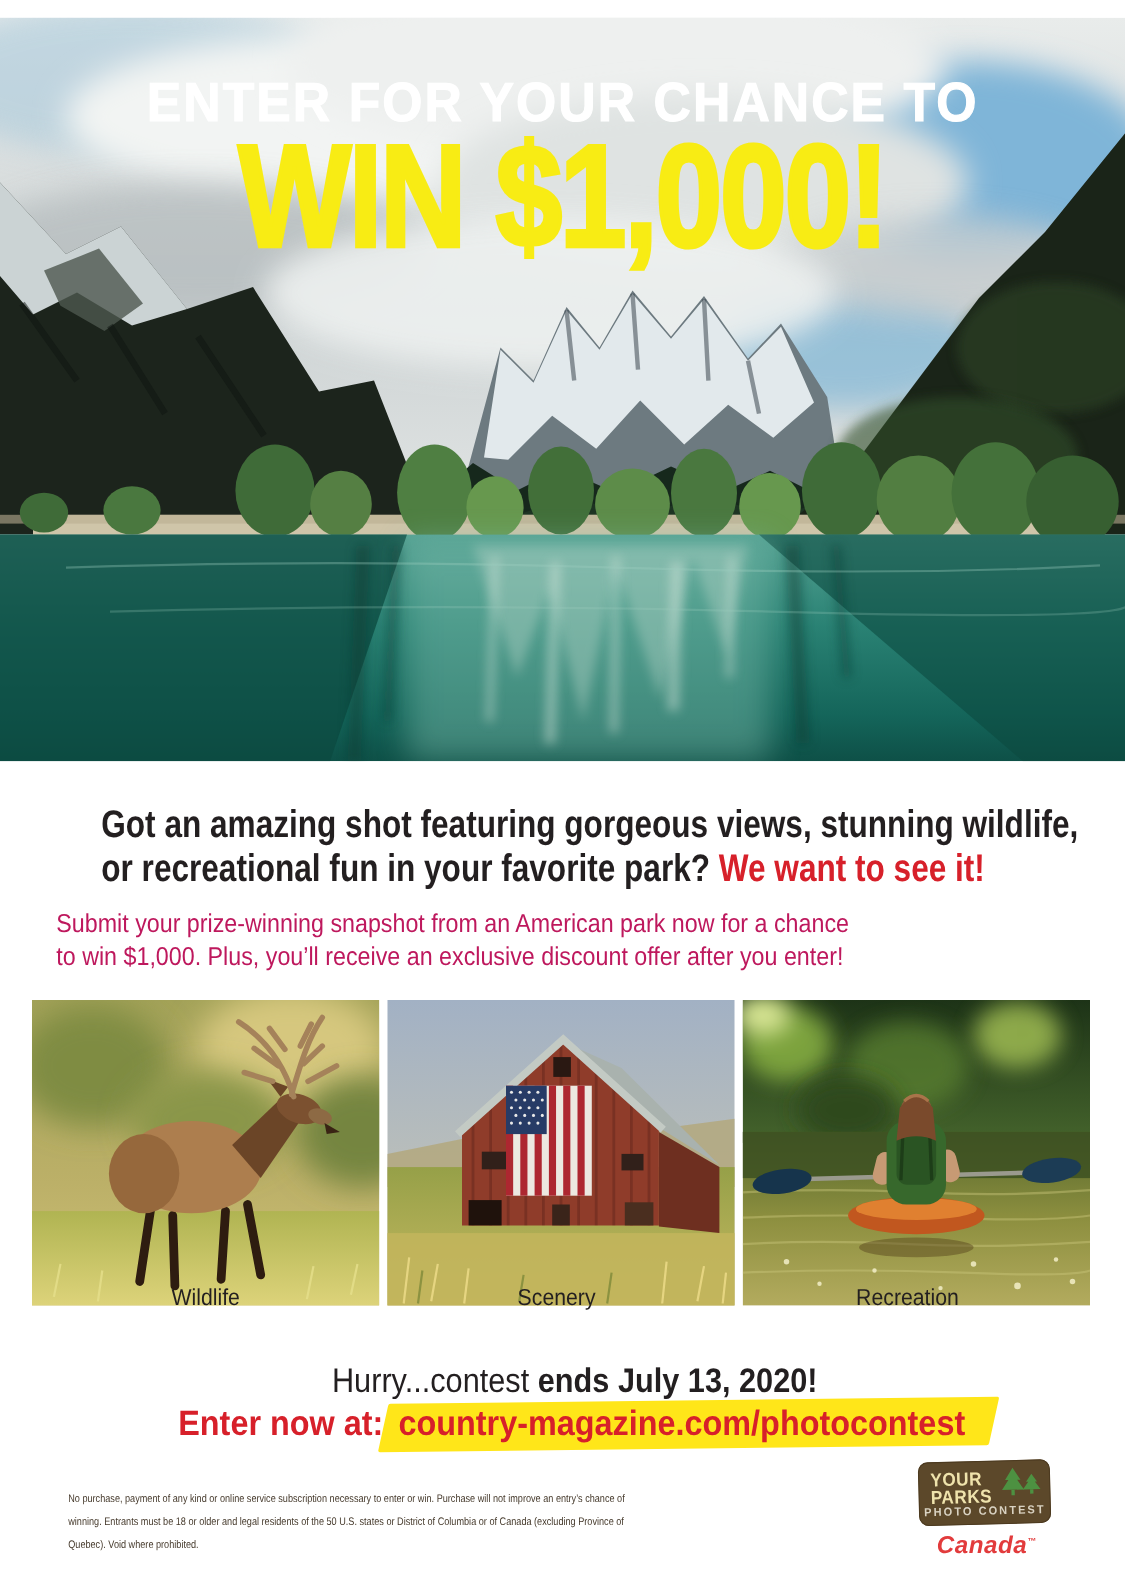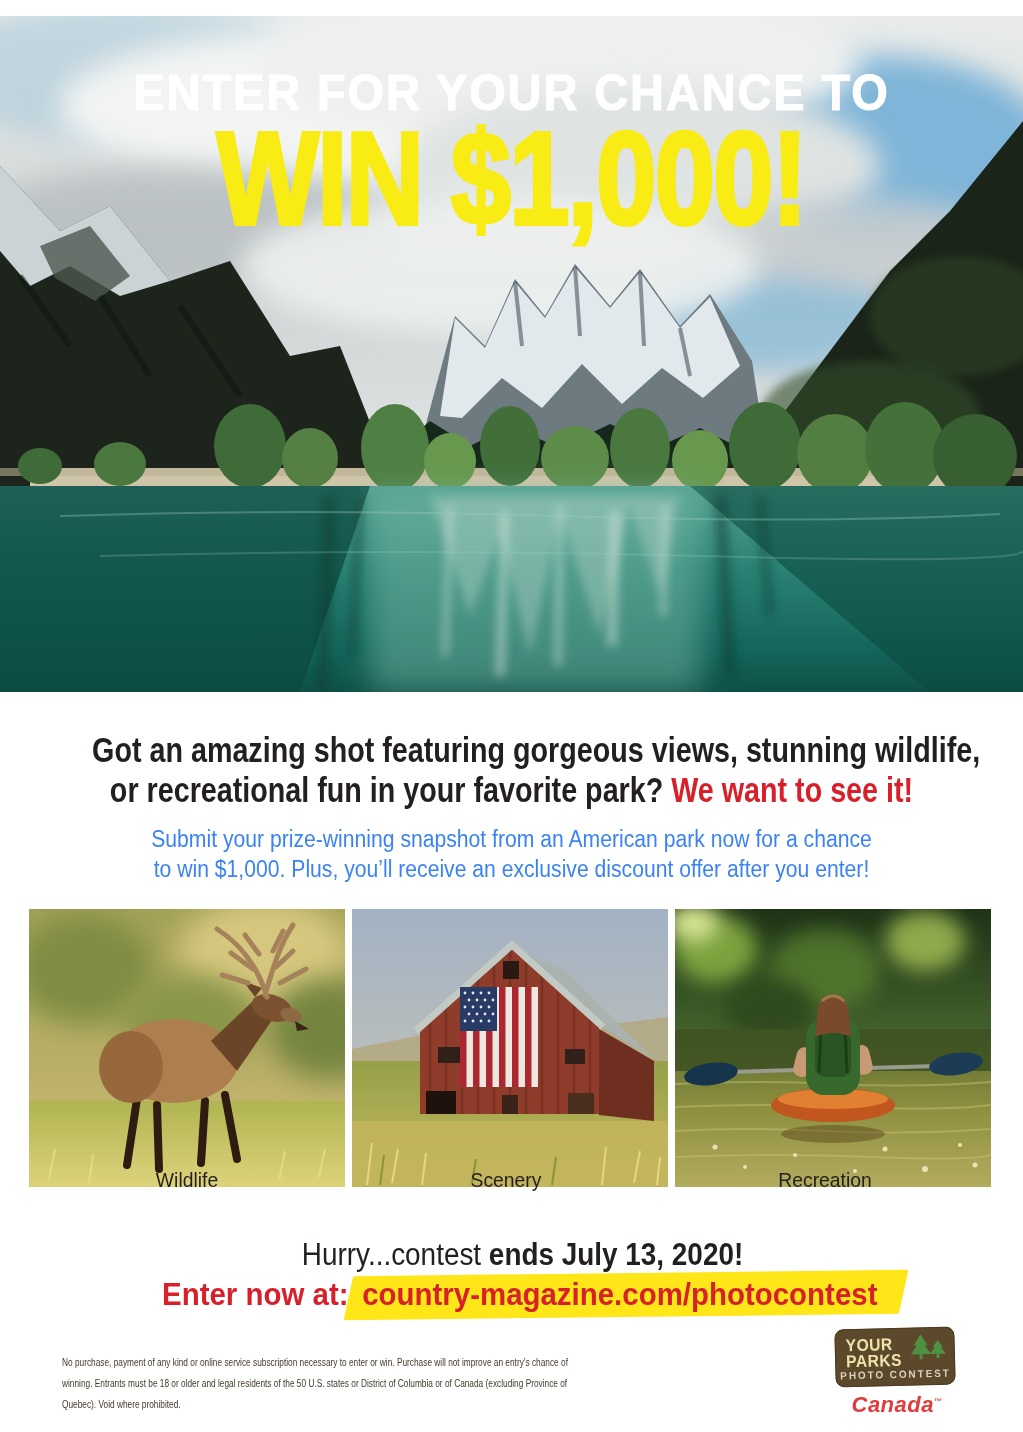--- a/index.html
+++ b/index.html
@@ -10,25 +10,25 @@
   .hero svg{display:block;width:100%;height:100%;}
   .hero-kicker{position:absolute;top:52px;left:0;width:100%;text-align:center;
     font-size:50px;font-weight:bold;color:#ffffff;letter-spacing:2px;line-height:1;
     white-space:nowrap;transform:scaleX(0.94);transform-origin:50% 50%;
     -webkit-text-stroke:1px #ffffff;}
   .hero-prize{position:absolute;top:97px;left:0;width:100%;text-align:center;
     font-size:132px;font-weight:bold;color:#f8ec14;letter-spacing:-2px;line-height:1;
     white-space:nowrap;transform:scaleX(0.82);transform-origin:50% 50%;
     -webkit-text-stroke:4px #f8ec14;}
   
-  .intro{position:absolute;top:714px;left:0;width:100%;text-align:center;}
+  .intro{position:absolute;top:714px;left:0;width:100%;text-align:left;}
   .intro-headline{margin:0;font-size:35px;line-height:40px;font-weight:bold;color:#231f20;}
   .intro-headline .cond{display:block;white-space:nowrap;transform:scaleX(0.82);transform-origin:50% 50%;}
   .intro-headline .accent{color:#d7202a;}
-  .intro-sub{margin:14px 0 0;font-size:23.5px;line-height:30px;color:#3b82f6;}
+  .intro-sub{margin:14px 0 0;font-size:23.5px;line-height:30px;color:#be185d;}
   .intro-sub .cond{display:block;white-space:nowrap;transform:scaleX(0.90);transform-origin:50% 50%;}
   
   .photos{position:absolute;top:893px;left:29px;width:962px;display:flex;gap:7px;}
   .photos figure{margin:0;width:316px;height:278px;overflow:hidden;}
   .photos svg{display:block;width:100%;height:100%;}
   .captions{position:absolute;top:1152px;left:29px;width:962px;display:flex;gap:3px;}
   .captions span{display:block;width:316px;text-align:center;font-size:21px;color:#231f20;
     transform:scaleX(0.92);transform-origin:50% 50%;}
   
   .cta{position:absolute;top:1222px;left:0;width:100%;text-align:center;padding-left:11px;}

